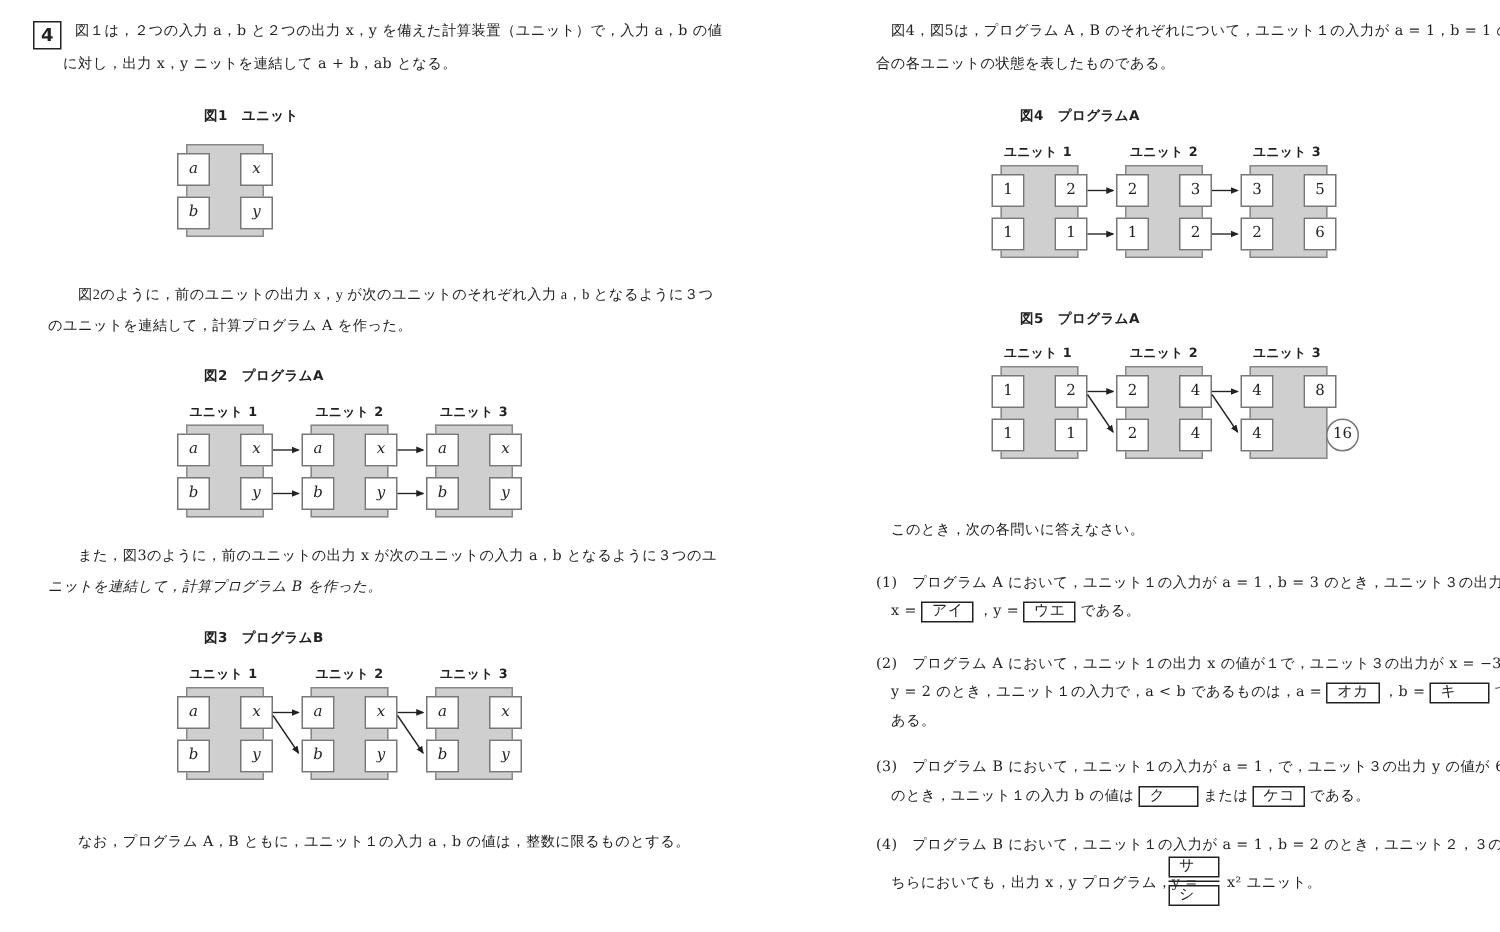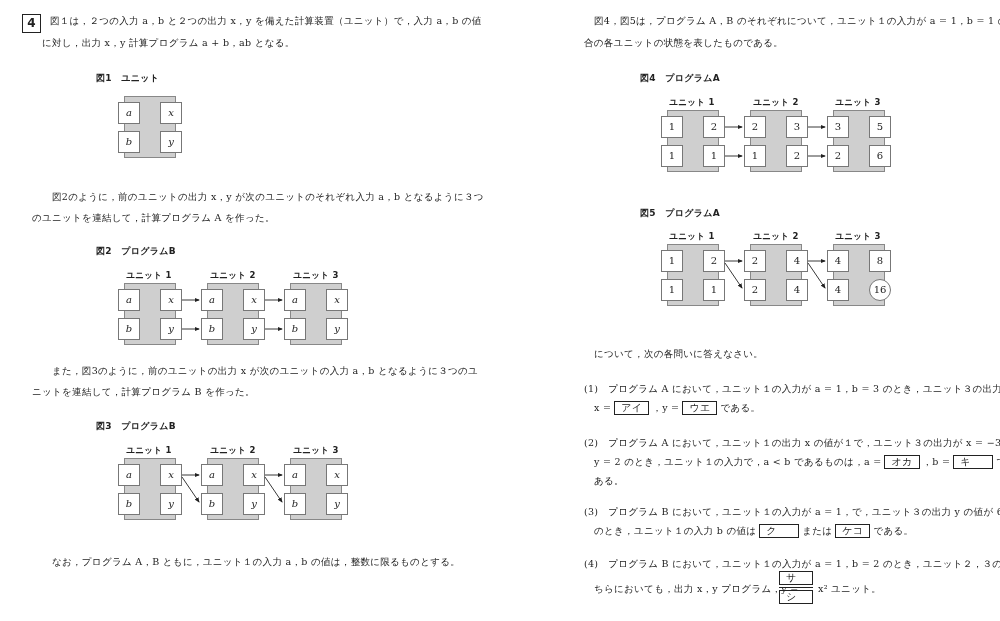--- a/index.html
+++ b/index.html
@@ -1,50 +1,50 @@
 <!DOCTYPE html>
 <html><head>
 <meta charset="utf-8">
 <style>
   * { box-sizing: border-box; margin: 0; padding: 0; }
   html, body { width: 1000px; height: 621px; background: #ffffff; overflow: hidden; }
   body { position: relative; font-family: "DejaVu Serif", serif; color: #222; font-size: 9.5px; }
   .abs { position: absolute; }
   .txt { white-space: nowrap; line-height: 14px; letter-spacing: 0.3px; }
   .num-box { position: absolute; left: 22px; top: 14px; width: 19px; height: 19px; border: 1.6px solid #222; font-family: "DejaVu Sans", sans-serif; font-weight: bold; font-size: 12px; text-align: center; line-height: 16px; }
-  .fig-title { font-family: "DejaVu Sans", sans-serif; font-weight: bold; font-size: 9px; }
+  .fig-title { font-family: "DejaVu Sans", sans-serif; font-weight: bold; font-size: 9px; margin-left: 40px; }
   .unit-label { font-family: "DejaVu Sans", sans-serif; font-weight: bold; font-size: 8.5px; text-align: center; width: 70px; }
   .unit { position: absolute; width: 52px; height: 62px; background: #cfcfcf; border: 1px solid #888; }
   .cell { position: absolute; width: 22px; height: 22px; background: #fff; border: 1px solid #777; text-align: center; line-height: 20px; font-size: 10px; font-style: italic; font-family: "DejaVu Serif", serif; }
   .cell.n { font-style: normal; }
   .arrows { position: absolute; left: 0; top: 0; width: 1000px; height: 621px; pointer-events: none; }
   .ansbox { display: inline-block; border: 1.4px solid #222; padding: 0 6px; min-width: 30px; font-family: "DejaVu Sans", sans-serif; font-weight: normal; font-size: 10px; line-height: 12px; margin: 0 3px; }
   .frac { position: absolute; }
   .frac .ansbox { display: block; margin: 0; width: 34px; }
   .frac .bar { height: 1px; background: #222; margin: 2px 0; width: 34px; }
 </style>
 </head>
 <body>
 
 <div class="num-box">4</div>
 <div class="abs txt" style="left:50px;top:14px;">図１は，２つの入力 a，b と２つの出力 x，y を備えた計算装置（ユニット）で，入力 a，b の値</div>
-<div class="abs txt" style="left:42px;top:36px;">に対し，出力 x，y 計算プログラム a + b，ab となる。</div>
+<div class="abs txt" style="left:42px;top:36px;">に対し，出力 x，y ニットを連結して a + b，ab となる。</div>
 
 <div class="abs txt fig-title" style="left:96px;top:71px;">図1　ユニット</div>
 <div class="unit" style="left:124px;top:96px;">
   <div class="cell" style="left:-7px;top:5px;">a</div>
   <div class="cell" style="left:35px;top:5px;">x</div>
   <div class="cell" style="left:-7px;top:34px;">b</div>
   <div class="cell" style="left:35px;top:34px;">y</div>
 </div>
 
-<div class="abs txt" style="left:52px;top:190px;">図2のように，前のユニットの出力 x，y が次のユニットのそれぞれ入力 a，b となるように３つ</div>
+<div class="abs txt" style="left:52px;top:190px;font-family:Liberation Serif, serif;">図2のように，前のユニットの出力 x，y が次のユニットのそれぞれ入力 a，b となるように３つ</div>
 <div class="abs txt" style="left:32px;top:211px;">のユニットを連結して，計算プログラム A を作った。</div>
 
-<div class="abs txt fig-title" style="left:96px;top:244px;">図2　プログラムB</div>
+<div class="abs txt fig-title" style="left:96px;top:244px;">図2　プログラムA</div>
 <div class="abs txt unit-label" style="left:114px;top:268px;">ユニット 1</div>
 <div class="abs txt unit-label" style="left:198px;top:268px;">ユニット 2</div>
 <div class="abs txt unit-label" style="left:281px;top:268px;">ユニット 3</div>
 <div class="unit" style="left:124px;top:283px;">
   <div class="cell" style="left:-7px;top:5px;">a</div>
   <div class="cell" style="left:35px;top:5px;">x</div>
   <div class="cell" style="left:-7px;top:34px;">b</div>
   <div class="cell" style="left:35px;top:34px;">y</div>
 </div>
 <div class="unit" style="left:207px;top:283px;">
@@ -54,21 +54,21 @@
   <div class="cell" style="left:35px;top:34px;">y</div>
 </div>
 <div class="unit" style="left:290px;top:283px;">
   <div class="cell" style="left:-7px;top:5px;">a</div>
   <div class="cell" style="left:35px;top:5px;">x</div>
   <div class="cell" style="left:-7px;top:34px;">b</div>
   <div class="cell" style="left:35px;top:34px;">y</div>
 </div>
 
 <div class="abs txt" style="left:52px;top:364px;">また，図3のように，前のユニットの出力 x が次のユニットの入力 a，b となるように３つのユ</div>
-<div class="abs txt" style="left:32px;top:385px;">ニットを連結して，計算プログラム B を作った。</div>
+<div class="abs txt" style="left:32px;top:385px;font-style:italic;">ニットを連結して，計算プログラム B を作った。</div>
 
 <div class="abs txt fig-title" style="left:96px;top:419px;">図3　プログラムB</div>
 <div class="abs txt unit-label" style="left:114px;top:443px;">ユニット 1</div>
 <div class="abs txt unit-label" style="left:198px;top:443px;">ユニット 2</div>
 <div class="abs txt unit-label" style="left:281px;top:443px;">ユニット 3</div>
 <div class="unit" style="left:124px;top:458px;">
   <div class="cell" style="left:-7px;top:5px;">a</div>
   <div class="cell" style="left:35px;top:5px;">x</div>
   <div class="cell" style="left:-7px;top:34px;">b</div>
   <div class="cell" style="left:35px;top:34px;">y</div>
@@ -127,21 +127,21 @@
 <div class="unit" style="left:750px;top:244px;">
   <div class="cell n" style="left:-7px;top:5px;">2</div>
   <div class="cell n" style="left:35px;top:5px;">4</div>
   <div class="cell n" style="left:-7px;top:34px;">2</div>
   <div class="cell n" style="left:35px;top:34px;">4</div>
 </div>
 <div class="unit" style="left:833px;top:244px;">
   <div class="cell n" style="left:-7px;top:5px;">4</div>
   <div class="cell n" style="left:35px;top:5px;">8</div>
   <div class="cell n" style="left:-7px;top:34px;">4</div>
-  <div class="cell n" style="left:35px;top:34px;border-radius:11px;">16</div>
+  <div class="cell n" style="left:50px;top:34px;border-radius:11px;">16</div>
 </div>
 
 <svg class="arrows" viewBox="0 0 1000 621">
   <defs>
     <marker id="ah" markerWidth="6" markerHeight="6" refX="5" refY="3" orient="auto">
       <path d="M0,0.5 L6,3 L0,5.5 Z" fill="#222"></path>
     </marker>
   </defs>
   <g stroke="#222" stroke-width="0.9" fill="none" marker-end="url(#ah)">
 
@@ -160,21 +160,21 @@
     <line x1="808" y1="127" x2="825" y2="127"></line>
     <line x1="808" y1="156" x2="825" y2="156"></line>
 
     <line x1="725" y1="261" x2="742" y2="261"></line>
     <line x1="725" y1="263" x2="742" y2="288"></line>
     <line x1="808" y1="261" x2="825" y2="261"></line>
     <line x1="808" y1="263" x2="825" y2="288"></line>
   </g>
 </svg>
 
-<div class="abs txt" style="left:594px;top:347px;">について，次の各問いに答えなさい。</div>
+<div class="abs txt" style="left:594px;top:347px;">このとき，次の各問いに答えなさい。</div>
 
 <div class="abs txt" style="left:584px;top:382px;">(1)　プログラム A において，ユニット１の入力が a = 1，b = 3 のとき，ユニット３の出力は</div>
 <div class="abs txt" style="left:594px;top:401px;">
   <span>x =</span><span class="ansbox">アイ</span><span>，y =</span><span class="ansbox">ウエ</span><span>である。</span>
 </div>
 
 <div class="abs txt" style="left:584px;top:436px;">(2)　プログラム A において，ユニット１の出力 x の値が１で，ユニット３の出力が x = −3，</div>
 <div class="abs txt" style="left:594px;top:455px;">
   <span>y = 2 のとき，ユニット１の入力で，a &lt; b であるものは，a =</span><span class="ansbox">オカ</span><span>，b =</span><span class="ansbox" style="min-width:40px;">キ</span><span>で</span>
 </div>

